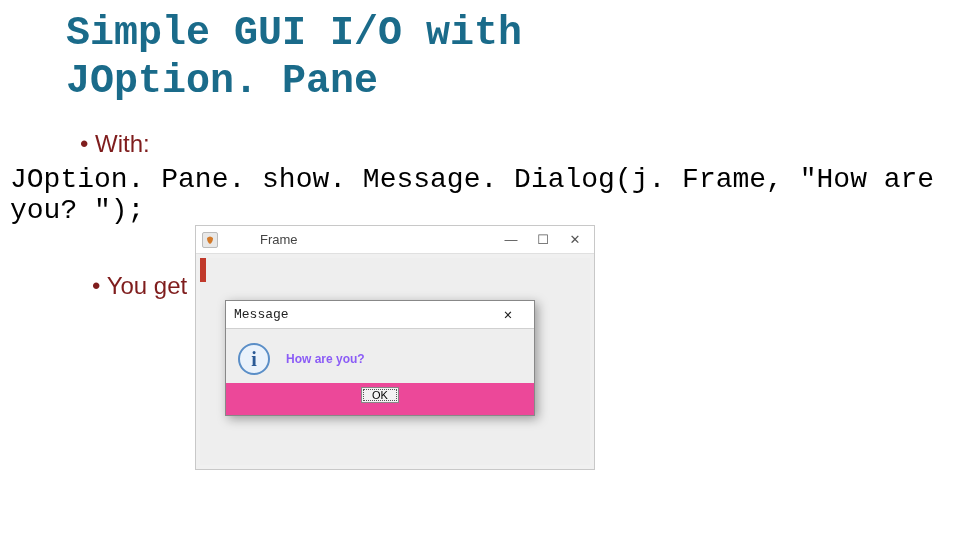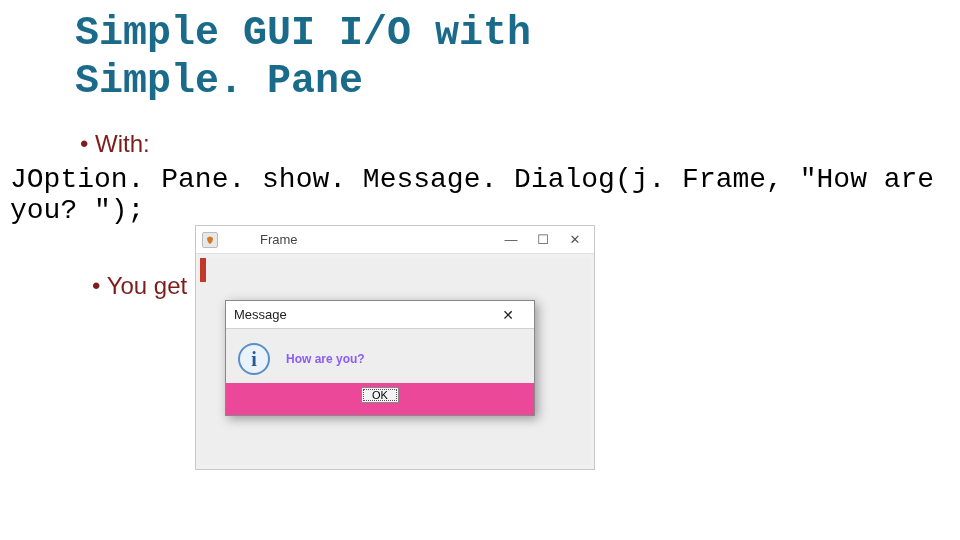--- a/index.html
+++ b/index.html
@@ -16,21 +16,21 @@
   .title {
     font-family: "Courier New", monospace;
     font-weight: bold;
     font-size: 40px;
     color: #1a6b8a;
     line-height: 1.2;
     white-space: pre;
   }
   .title-block {
     position: absolute;
-    left: 75px;
+    left: 66px;
     top: 10px;
   }
   .bullet {
     position: absolute;
     font-family: Arial, sans-serif;
     font-size: 24px;
     color: #7f1d1d;
   }
   .code {
     font-family: "Courier New", monospace;
@@ -116,20 +116,21 @@
   }
   .msg-titlebar {
     height: 28px;
     display: flex;
     align-items: center;
     background: #ffffff;
     padding: 0 8px;
     font-size: 13px;
     color: #222;
     border-bottom: 1px solid #d0d0d0;
+    font-family: Liberation Mono, monospace;
   }
   .msg-close {
     margin-left: auto;
     width: 36px;
     height: 20px;
     display: flex;
     align-items: center;
     justify-content: center;
     font-size: 14px;
     color: #222;
@@ -175,21 +176,21 @@
     outline: 1px dotted #555;
     outline-offset: -3px;
     cursor: pointer;
   }
 </style>
 </head>
 <body>
 
 <div class="title-block">
   <div class="title">Simple GUI I/O with</div>
-  <div class="title">Simple. Pane</div>
+  <div class="title">JOption. Pane</div>
 </div>
 
 <div class="bullet" style="left:80px; top:130px;">• With:</div>
 
 <div class="code" style="left:10px; top:162px;">JOption. Pane. show. Message. Dialog(j. Frame, "How are</div>
 <div class="code" style="left:10px; top:193px;">you? ");</div>
 
 <div class="bullet" style="left:92px; top:272px;">• You get</div>
 
 <div class="frame-window">

